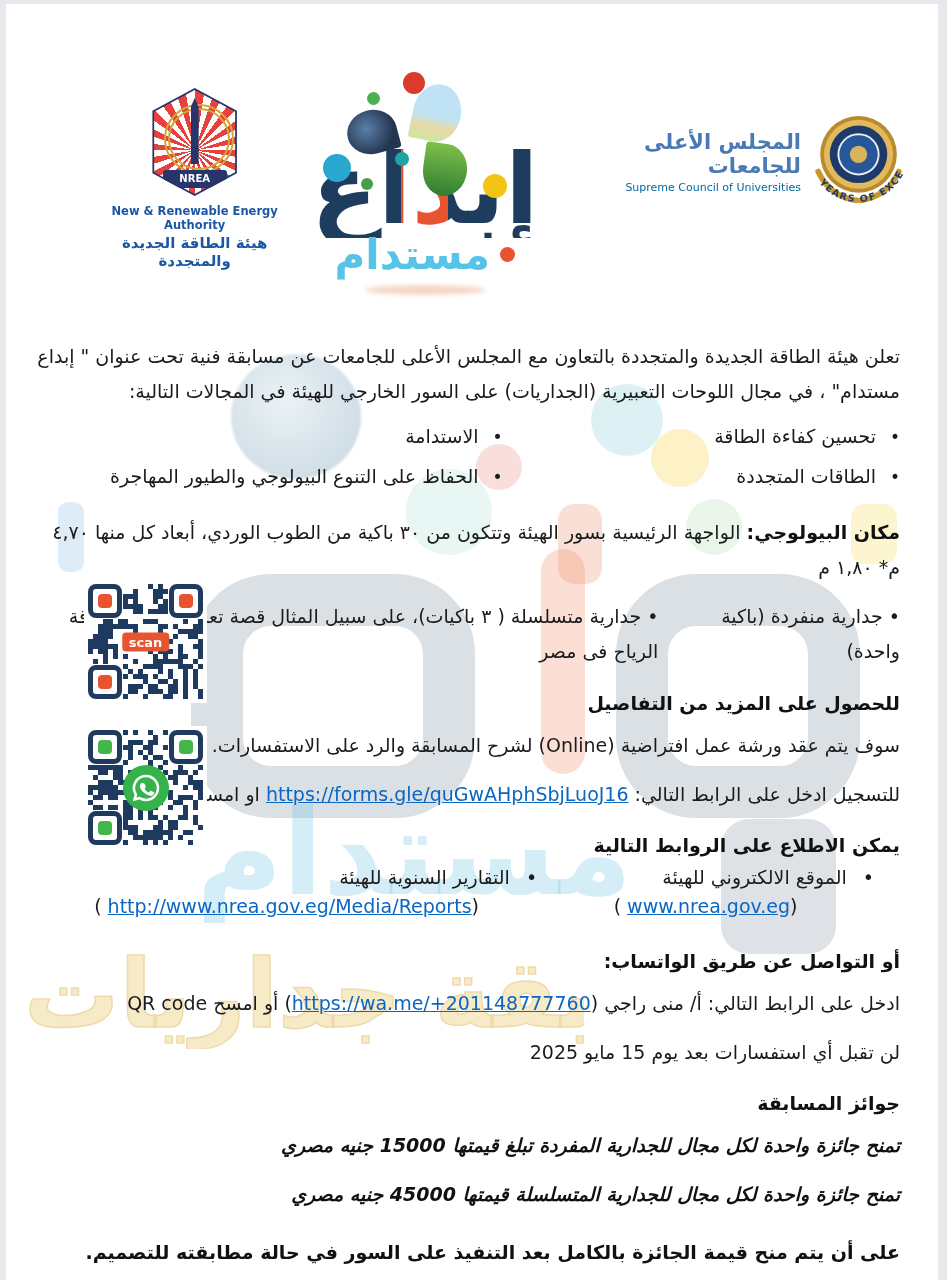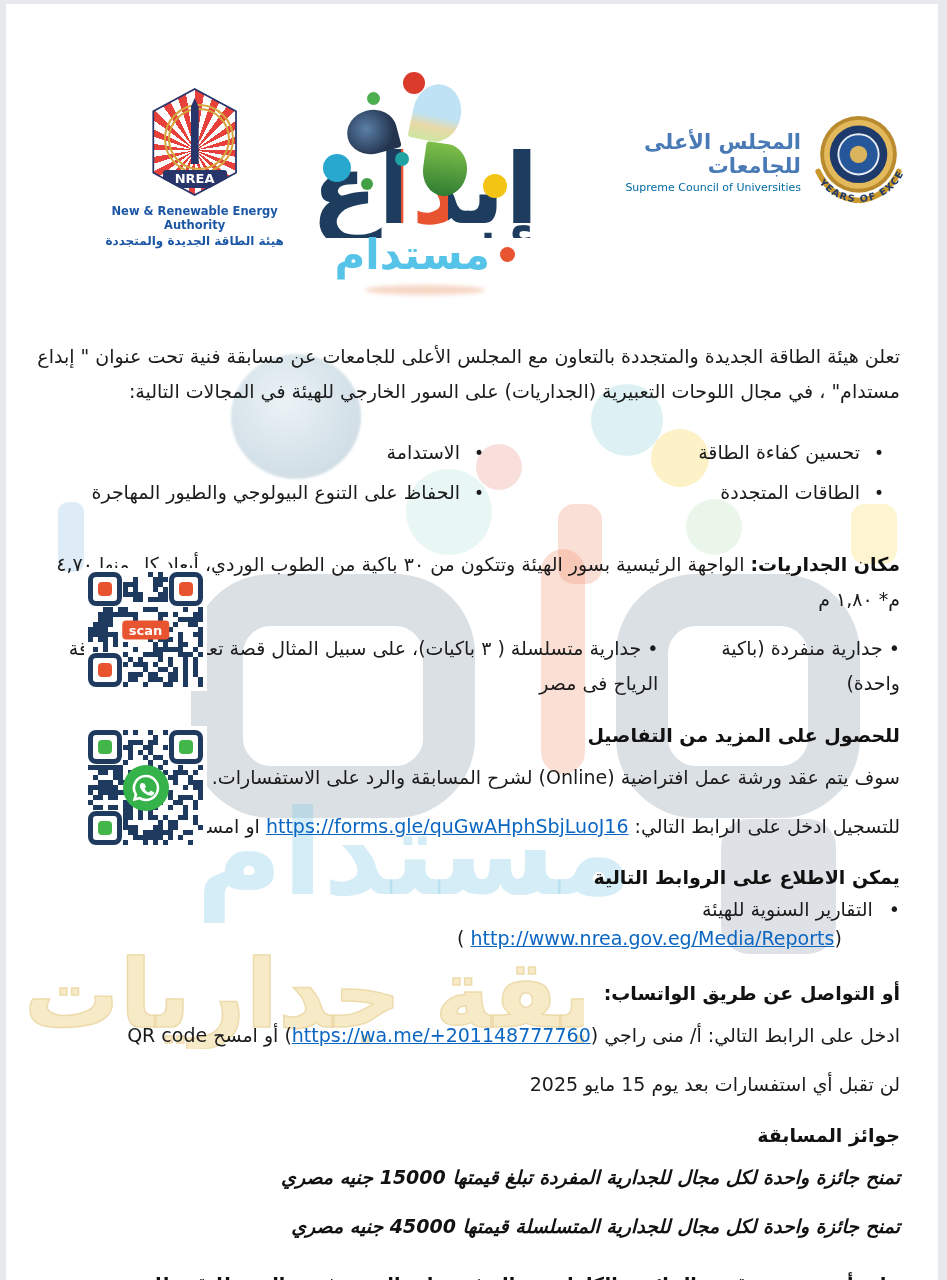--- a/index.html
+++ b/index.html
@@ -42,23 +42,23 @@
   .shield{position:absolute;inset:0;background:#27356b;
     clip-path:polygon(50% 0,94% 21%,94% 79%,50% 100%,6% 79%,6% 21%);}
   .shield .rays{position:absolute;inset:2px;
     clip-path:polygon(50% 0,94% 21%,94% 79%,50% 100%,6% 79%,6% 21%);
     background:repeating-conic-gradient(from -90deg at 50% 58%,#e8413c 0 9deg,#ffffff 9deg 18deg);}
   .shield .wreath{position:absolute;left:17px;top:16px;width:58px;height:58px;
     border:6px double #d4a53a;border-radius:50%;}
   .shield .obelisk{position:absolute;left:44px;top:10px;width:8px;height:66px;background:#27356b;
     clip-path:polygon(50% 0,100% 14%,100% 100%,0 100%,0 14%);}
   .shield .banner{position:absolute;left:16px;bottom:8px;width:64px;height:18px;background:#27356b;
-    border-radius:3px;color:#fff;font-size:13px;font-weight:bold;line-height:17px;}
+    border-radius:3px;color:#fff;font-size:10px;font-weight:bold;line-height:17px;}
   .nrea-en{font-size:11.5px;font-weight:bold;color:#1c57a5;}
-  .nrea-ar{font-size:12px;font-weight:bold;color:#1c57a5;margin-top:2px;}
+  .nrea-ar{font-size:15px;font-weight:bold;color:#1c57a5;margin-top:2px;}
   
   .creativity{position:relative;width:270px;height:225px;text-align:center;}
   .petal{position:absolute;}
   .cre-title{margin-top:58px;font-size:98px;line-height:1;font-weight:bold;
     background:linear-gradient(90deg,#1d3c5e 0 41%,#e8542f 41% 59%,#1d3c5e 59% 100%);
     -webkit-background-clip:text;background-clip:text;color:transparent;direction:rtl;}
   .cre-sub{direction:rtl;display:flex;align-items:center;justify-content:center;gap:10px;margin-top:-8px;}
   .cre-sub .odot{width:15px;height:15px;border-radius:50%;background:#e8542f;}
   .cre-sub .stxt{font-size:42px;font-weight:bold;color:#56c3e8;}
   .cre-shadow{margin:6px auto 0;width:120px;height:10px;border-radius:50%;
@@ -70,39 +70,39 @@
   .scu-en{font-size:11px;color:#0369a1;margin-top:3px;}
   .seal{width:120px;height:120px;}
   
   main{position:relative;z-index:2;direction:rtl;text-align:right;
     padding:14px 38px 0 30px;color:#1b1b1b;font-size:19px;}
   main p{margin:0 0 0 0;line-height:1.85;}
   .mt18{margin-top:18px;} .mt14{margin-top:14px;} .mt22{margin-top:22px;} .mt26{margin-top:26px;}
   h3{font-size:19px;font-weight:bold;margin:22px 0 0 0;color:#111;}
   b{color:#111;}
   .two-col{display:flex;margin-top:8px;}
-  .two-col ul{list-style:none;margin:16px;padding:0;}
+  .two-col ul{list-style:none;margin:0;padding:0;}
   .two-col li{line-height:2.1;}
   .two-col li::before{content:"•";margin-left:14px;font-size:17px;}
   .col-r{width:46%;padding-right:42px;box-sizing:border-box;}
   .col-l{width:54%;}
   .cat-row{display:flex;gap:34px;margin-top:14px;line-height:1.85;}
   .cat::before{content:"•";margin-left:6px;}
   .link{color:#0a66c2;text-decoration:underline;cursor:pointer;}
   .links-row{display:flex;margin-top:10px;}
   .lcol{box-sizing:border-box;}
   .lcol .lbl::before{content:"•";margin-left:16px;}
   .lcol .url{direction:ltr;text-align:center;line-height:1.9;}
   .lcol-r{width:42%;padding-right:26px;}
   .lcol-l{width:58%;}
   .bold-line{font-weight:bold;color:#111;margin-top:13px;line-height:1.9;font-style:italic;}
   .note{font-weight:bold;color:#111;line-height:1.9;}
   
   .qr{position:absolute;left:78px;width:123px;height:123px;background:#fff;z-index:3;}
-  .qr1{top:564px;} .qr2{top:722px;}
+  .qr1{top:576px;} .qr2{top:722px;}
   .qr-grid{position:absolute;left:4px;top:4px;width:5px;height:5px;}
   .f{position:absolute;width:24px;height:24px;border:5px solid #1f3a5f;border-radius:8px;background:#fff;box-sizing:content-box;}
   .f::after{content:"";position:absolute;inset:5px;border-radius:4px;background:var(--fc);}
   .f.tl{left:4px;top:4px;} .f.tr{right:4px;top:4px;} .f.bl{left:4px;bottom:4px;}
   .scan-badge{position:absolute;left:50%;top:50%;transform:translate(-50%,-50%);
     background:#e8542f;color:#fff;font-weight:bold;font-size:13px;padding:2px 7px;border-radius:4px;}
   .wa-badge{position:absolute;left:50%;top:50%;transform:translate(-50%,-50%);
     width:46px;height:46px;border-radius:50%;background:#35b24a;display:flex;align-items:center;justify-content:center;}
 </style>
 </head>
@@ -189,35 +189,39 @@
       <ul class="col-r">
         <li>تحسين كفاءة الطاقة</li>
         <li>الطاقات المتجددة</li>
       </ul>
       <ul class="col-l">
         <li>الاستدامة</li>
         <li>الحفاظ على التنوع البيولوجي والطيور المهاجرة</li>
       </ul>
     </div>
 
-    <p class="mt18"><b>مكان الجداريات:</b><span> الواجهة الرئيسية بسور الهيئة وتتكون من ٣٠ باكية من الطوب الوردي، أبعاد كل منها ٤,٧٠ م* ١,٨٠ م</span></p>
+    <p class="mt18"><b>مكان البيولوجي:</b><span> الواجهة الرئيسية بسور الهيئة وتتكون من ٣٠ باكية من الطوب الوردي، أبعاد كل منها ٤,٧٠ م* ١,٨٠ م</span></p>
 
     <div class="cat-row">
       <span class="cat">جدارية منفردة (باكية واحدة)</span>
       <span class="cat">جدارية متسلسلة ( ٣ باكيات)، على سبيل المثال قصة تعبر عن تطور طاقة الرياح فى مصر</span>
     </div>
 
     <h3>للحصول على المزيد من التفاصيل</h3>
     <p class="mt14">سوف يتم عقد ورشة عمل افتراضية (Online)  لشرح المسابقة والرد على الاستفسارات.</p>
     <p class="mt14">
       <span>للتسجيل ادخل على الرابط التالي: </span><a class="link">https://forms.gle/quGwAHphSbjLuoJ16</a><span> او امسح الكود.</span>
     </p>
 
     <h3>يمكن الاطلاع على الروابط التالية</h3>
     <div class="links-row">
+      <div class="lcol lcol-r">
+        <div class="lbl">الموقع الالكتروني للهيئة</div>
+        <div class="url"><span>( </span><a class="link">www.nrea.gov.eg</a><span>)</span></div>
+      </div>
       <div class="lcol lcol-l">
         <div class="lbl">التقارير السنوية للهيئة</div>
         <div class="url"><span>( </span><a class="link">http://www.nrea.gov.eg/Media/Reports</a><span>)</span></div>
       </div>
     </div>
 
     <h3 class="mt26">أو التواصل عن طريق الواتساب:</h3>
     <p class="mt14">
       <span>ادخل على الرابط التالي: أ/ منى راجي (</span><a class="link" style="unicode-bidi:isolate;direction:ltr;">https://wa.me/+201148777760</a><span>) أو امسح QR code</span>
     </p>

